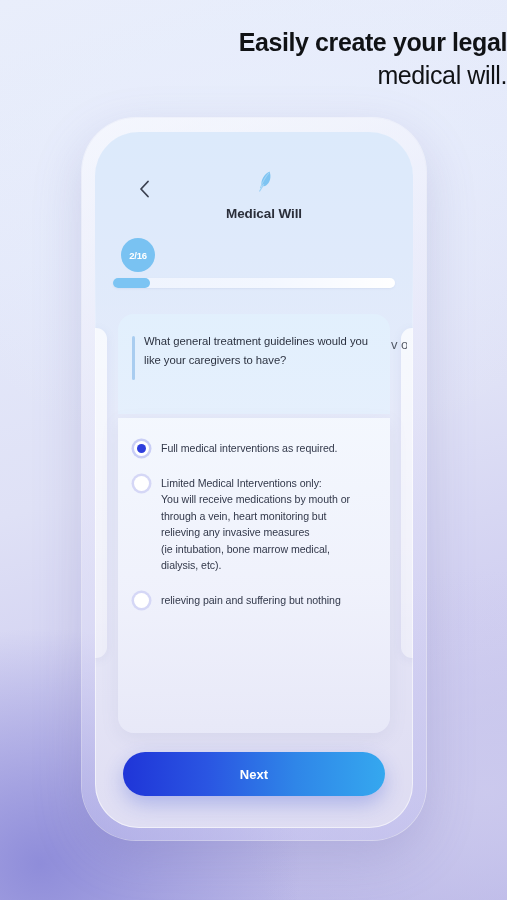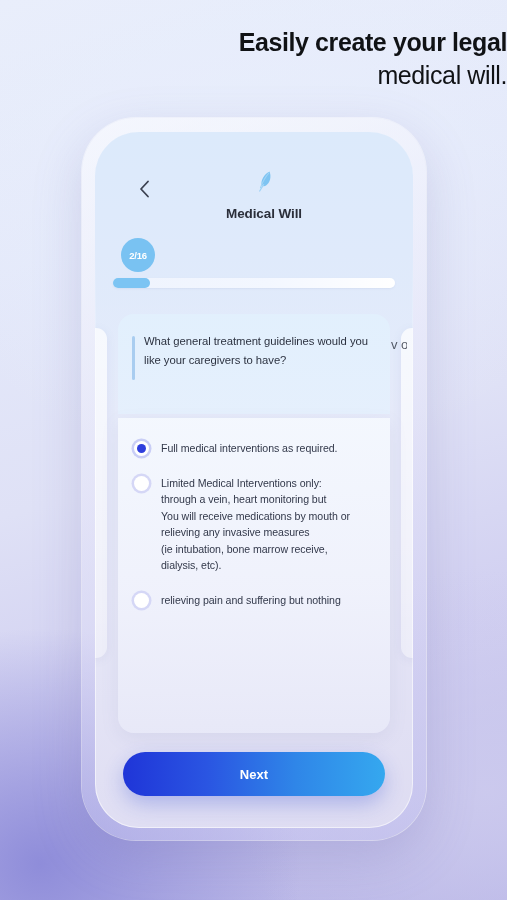--- a/index.html
+++ b/index.html
@@ -208,24 +208,24 @@
         <span class="radio on"></span>
         <span class="opt-text">
           <span class="t">Full medical interventions as required.</span>
         </span>
       </div>
 
       <div class="opt">
         <span class="radio"></span>
         <span class="opt-text">
           <span class="t">Limited Medical Interventions only:</span>
+          <span class="t">You will receive medications by mouth or</span>
           <span class="t">through a vein, heart monitoring but</span>
-          <span class="t">You will receive medications by mouth or</span>
           <span class="t">relieving any invasive measures</span>
-          <span class="t">(ie intubation, bone marrow receive,</span>
+          <span class="t">(ie intubation, bone marrow medical,</span>
           <span class="t">dialysis, etc).</span>
         </span>
       </div>
 
       <div class="opt">
         <span class="radio"></span>
         <span class="opt-text">
           <span class="t">relieving pain and suffering but nothing</span>
         </span>
       </div>

